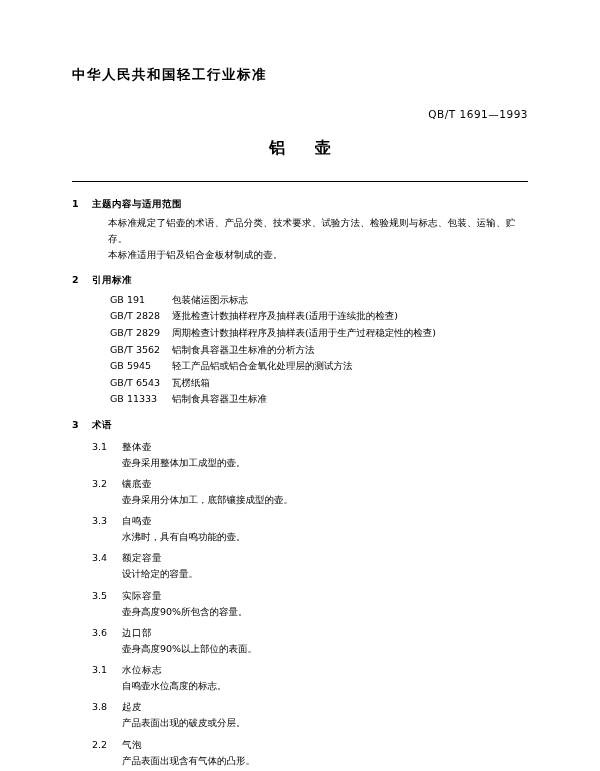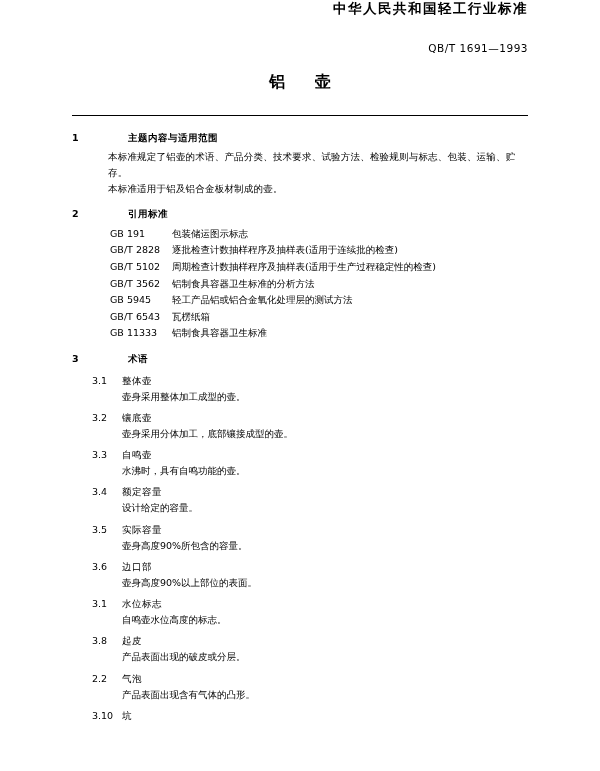--- a/index.html
+++ b/index.html
@@ -16,24 +16,25 @@
     overflow: hidden;
   }
   .page {
     position: relative;
     width: 600px;
     height: 771px;
     box-sizing: border-box;
     padding: 0 72px;
   }
   .std-title {
-    text-align: right;
+    text-align: left;
     font-size: 13.5px;
     font-weight: bold;
     letter-spacing: 1.5px;
+    margin-top: 66px;
   }
   .std-number {
     text-align: right;
     font-size: 10.5px;
     margin-top: 24px;
     letter-spacing: 0.5px;
   }
   .doc-title {
     text-align: center;
     font-size: 16px;
@@ -60,21 +61,20 @@
     margin-top: 9px;
     margin-bottom: 2px;
     font-size: 9.5px;
   }
   .sec-num {
     width: 20px;
     flex: 0 0 20px;
   }
   .sec-text {
     letter-spacing: 0.5px;
-    margin-left: 36px;
   }
   .para {
     margin-left: 36px;
     font-size: 9.5px;
     line-height: 1.7;
     letter-spacing: 0.2px;
   }
   .ref-list {
     margin-left: 38px;
     margin-top: 3px;
@@ -141,21 +141,21 @@
     <div class="ref-list">
       <div class="ref-item">
         <span class="ref-code">GB 191</span>
         <span class="ref-name">包装储运图示标志</span>
       </div>
       <div class="ref-item">
         <span class="ref-code">GB/T 2828</span>
         <span class="ref-name">逐批检查计数抽样程序及抽样表(适用于连续批的检查)</span>
       </div>
       <div class="ref-item">
-        <span class="ref-code">GB/T 5102</span>
+        <span class="ref-code">GB/T 2829</span>
         <span class="ref-name">周期检查计数抽样程序及抽样表(适用于生产过程稳定性的检查)</span>
       </div>
       <div class="ref-item">
         <span class="ref-code">GB/T 3562</span>
         <span class="ref-name">铝制食具容器卫生标准的分析方法</span>
       </div>
       <div class="ref-item">
         <span class="ref-code">GB 5945</span>
         <span class="ref-name">轻工产品铝或铝合金氧化处理层的测试方法</span>
       </div>

